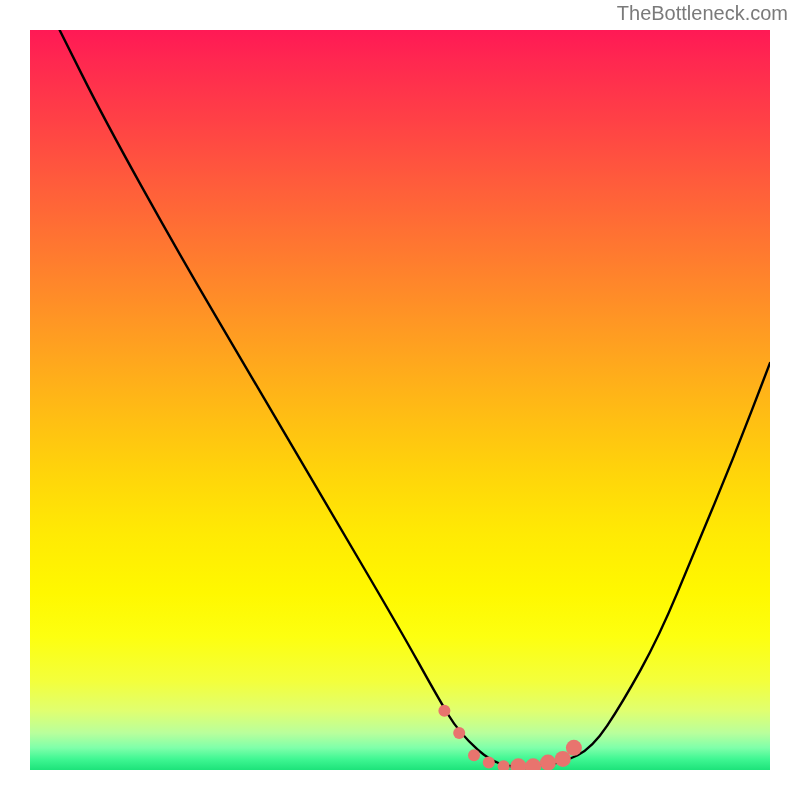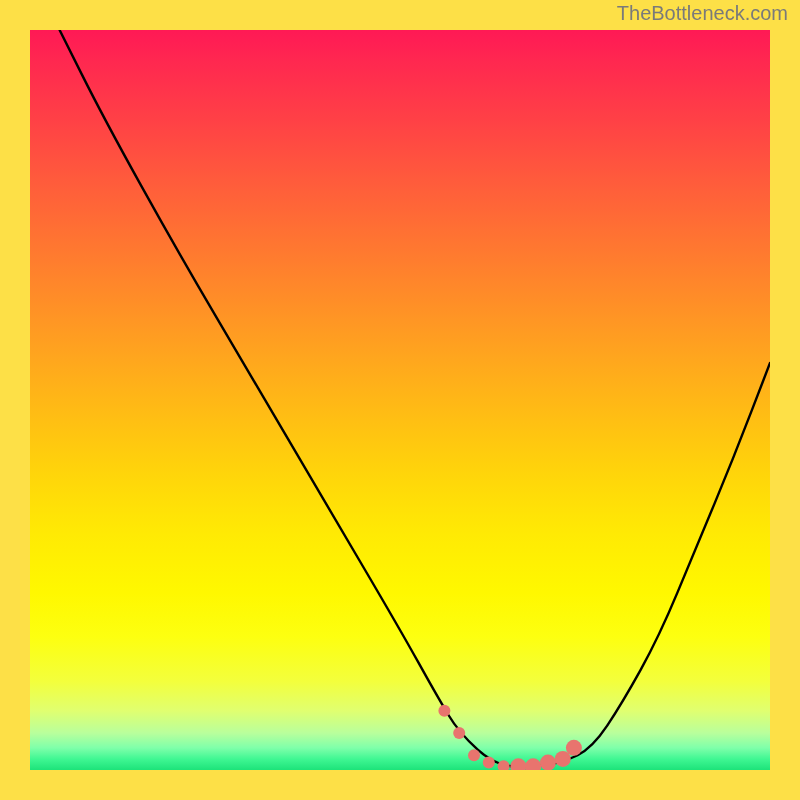--- a/index.html
+++ b/index.html
@@ -1,21 +1,21 @@
 <!DOCTYPE html>
 <html><head>
 <meta charset="utf-8">
 <style>
   * { margin: 0; padding: 0; box-sizing: border-box; }
   html, body { width: 800px; height: 800px; background: #000; overflow: hidden; }
   .container {
     width: 800px;
     height: 800px;
     position: relative;
-    background: #fde047;
+    background: #ffffff;
   }
   .attribution {
     position: absolute;
     top: 2px;
     right: 12px;
     font-family: Arial, sans-serif;
     font-size: 20px;
     color: #7a7a7a;
     font-weight: 400;
     z-index: 10;

